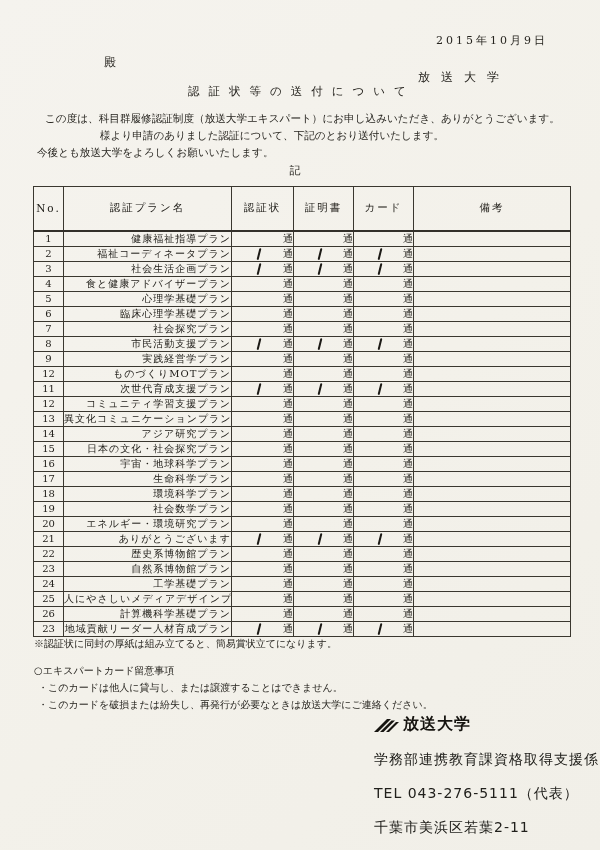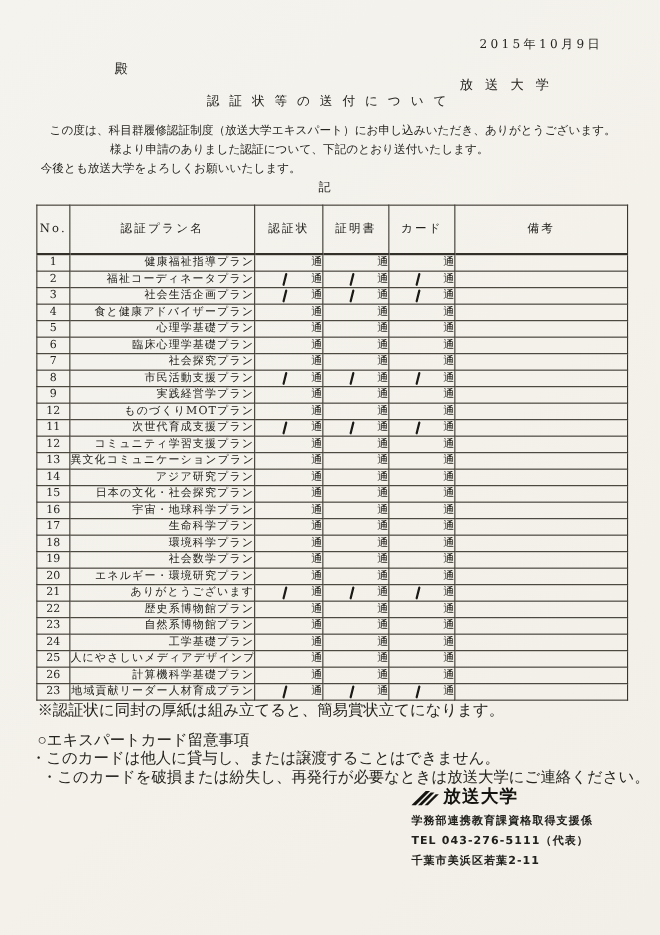--- a/index.html
+++ b/index.html
@@ -90,34 +90,34 @@
     position: absolute;
     left: 42%;
     top: 1px;
     width: 1.6px;
     height: 12px;
     background: #1c1a16;
     transform: rotate(14deg);
     border-radius: 1px;
   }
 
-  .note { font-size: 14px; white-space: nowrap; font-family: Liberation Mono, monospace; }
+  .note { font-size: 10px; white-space: nowrap; }
   .note-1 { top: 637px; left: 34px; }
   .note-2-title { top: 664px; left: 34px; }
-  .note-2-item1 { top: 681px; left: 28px; }
+  .note-2-item1 { top: 681px; left: 38px; }
   .note-2-item2 { top: 698px; left: 38px; }
 
   .footer-block {
     top: 714px; left: 374px;
     font-family: "DejaVu Sans", "Liberation Sans", sans-serif;
   }
   .logo-row { display: flex; align-items: center; gap: 3px; }
   .logo-mark { width: 26px; height: 18px; display: inline-block; }
   .logo-text { font-size: 16px; font-weight: bold; letter-spacing: 1px; color: #161410; }
-  .contact-line { font-size: 10px; font-weight: bold; letter-spacing: 1px; color: #21201c; margin-top: 4px; white-space: nowrap; }
+  .contact-line { font-size: 14px; font-weight: normal; letter-spacing: 1px; color: #21201c; margin-top: 16px; white-space: nowrap; }
 </style>
 </head>
 <body>
 
 <div class="page">
 
   <div class="abs doc-date">2015年10月9日</div>
   <div class="abs addressee">殿</div>
   <div class="abs sender">放送大学</div>
   <div class="abs doc-title">認証状等の送付について</div>

